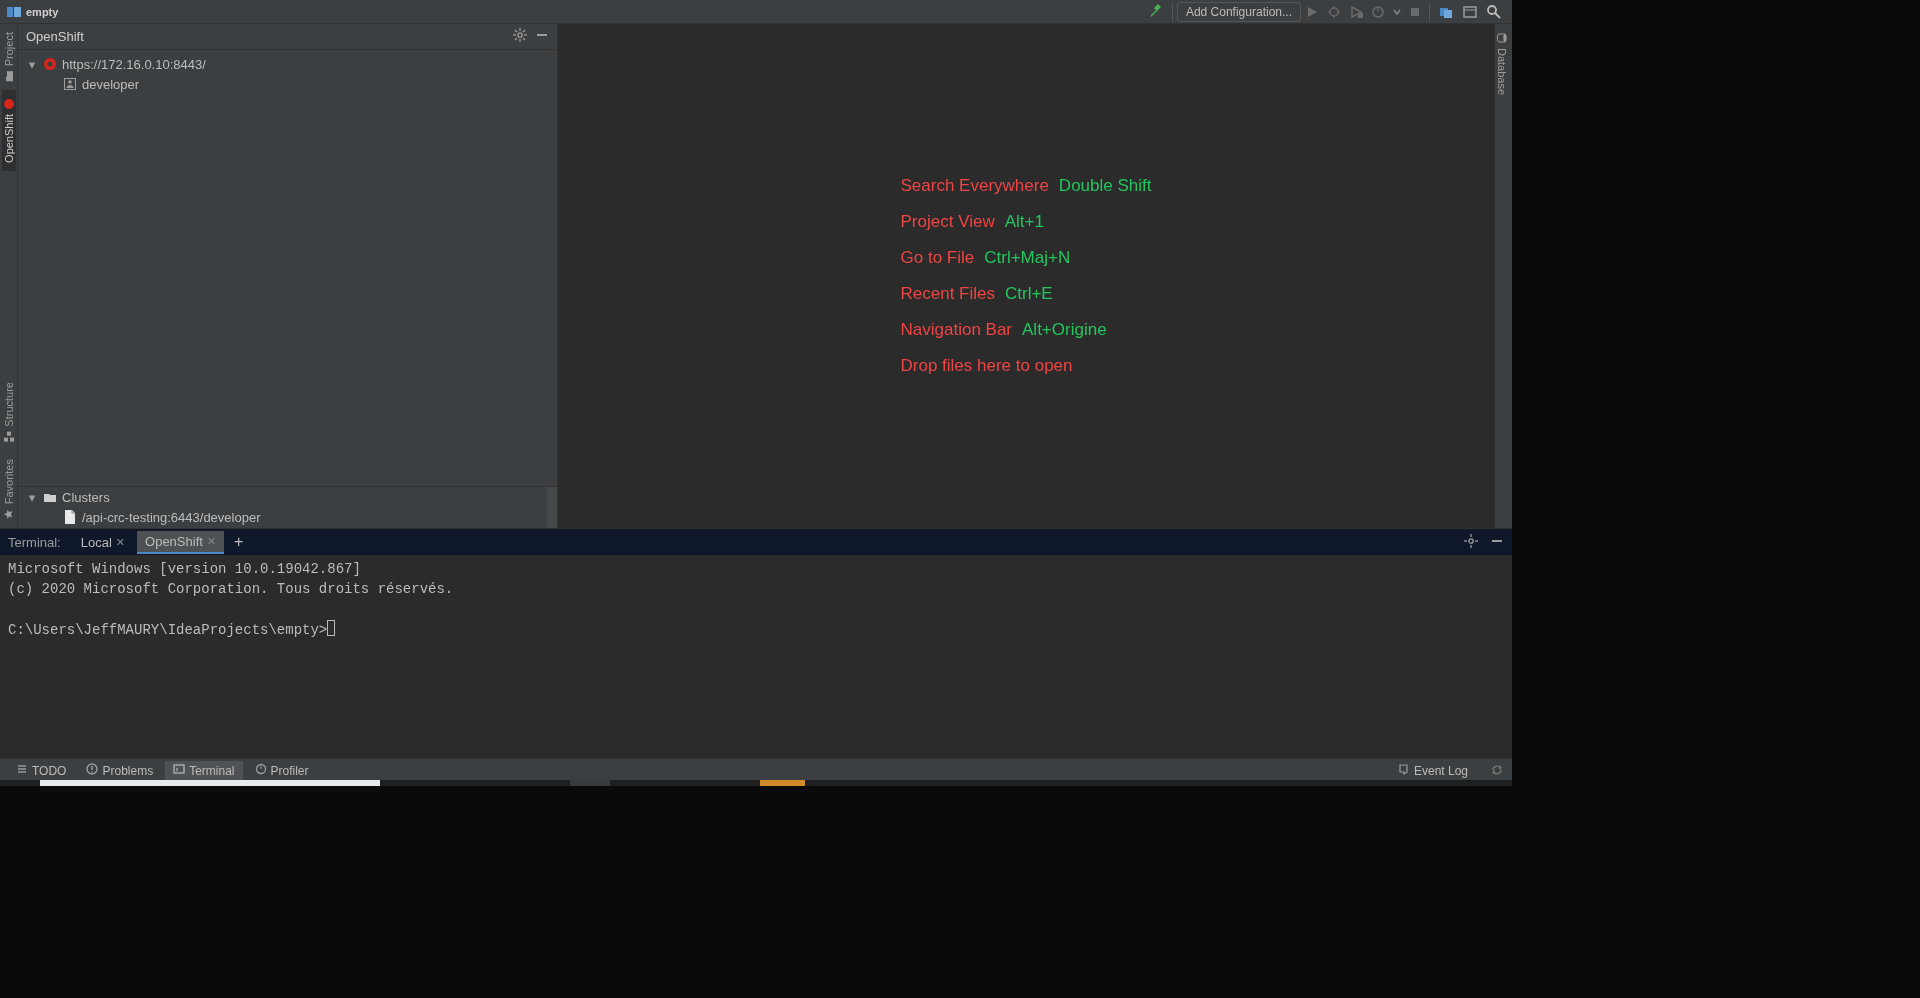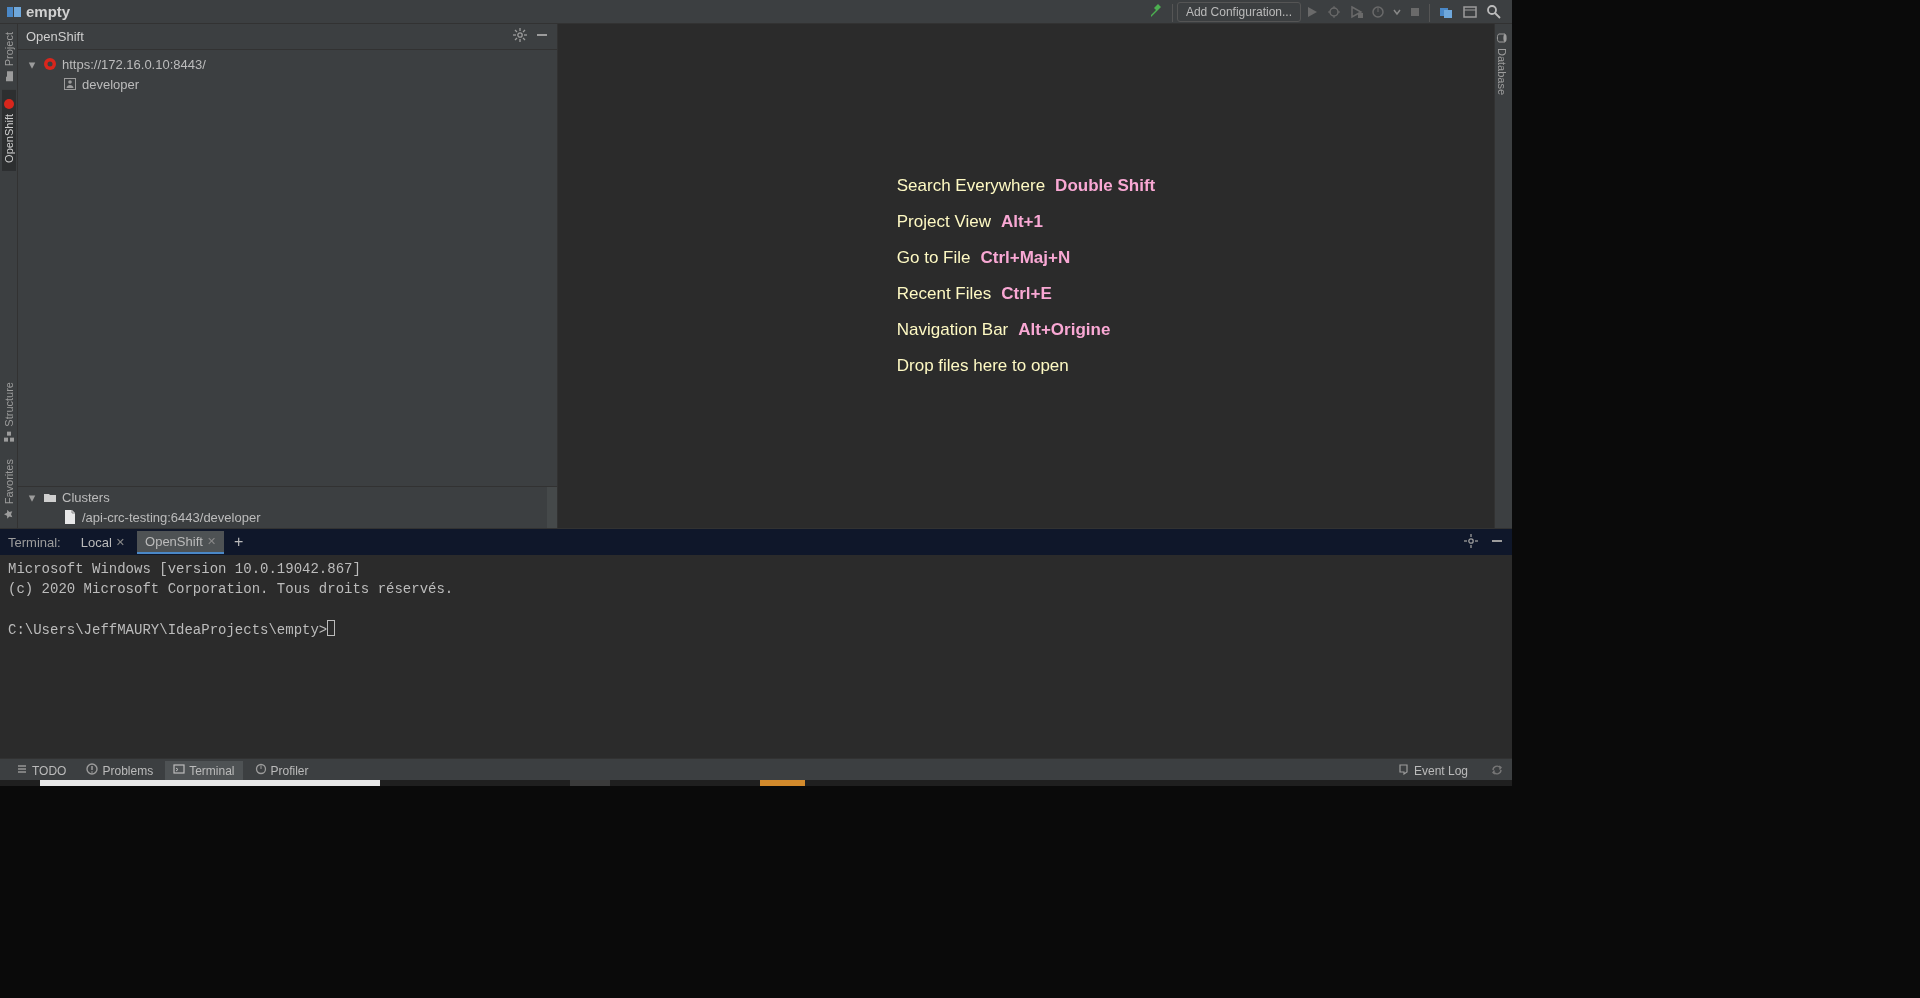--- a/index.html
+++ b/index.html
@@ -26,21 +26,21 @@
   background: #3c3f41;
   border-bottom: 1px solid #323232;
   display: flex;
   align-items: center;
   padding: 0 6px;
 }
 .titlebar .proj-icon {
   width: 16px; height: 16px;
   margin-right: 4px;
 }
-.titlebar .proj-name { color: #d0d0d0; font-size: 15px; font-weight: 600; }
+.titlebar .proj-name { color: #d0d0d0; font-size: 11px; font-weight: 600; }
 .titlebar-spacer { flex: 1; }
 .toolbar-right { display: flex; align-items: flex-end; }
 .toolbar-btn {
   height: 20px;
   display: flex; align-items: center; justify-content: center;
   padding: 0 4px;
   color: #8a8a8a;
 }
 .toolbar-btn svg { display: block; }
 .add-config {
@@ -146,22 +146,22 @@
   justify-content: center;
 }
 .editor-hints { color: #808080; }
 .hint-row {
   display: flex;
   align-items: baseline;
   gap: 10px;
   margin: 16px 0;
   font-size: 17px;
 }
-.hint-row .hint-label { color: #fef9c3; }
-.hint-row .hint-key { color: #f9a8d4; font-weight: bold; }
+.hint-row .hint-label { color: #ef4444; }
+.hint-row .hint-key { color: #22c55e; }
 
 .terminal-panel {
   height: 230px;
   background: #2b2b2b;
   border-top: 1px solid #323232;
   display: flex;
   flex-direction: column;
 }
 .term-tabs {
   height: 26px;

